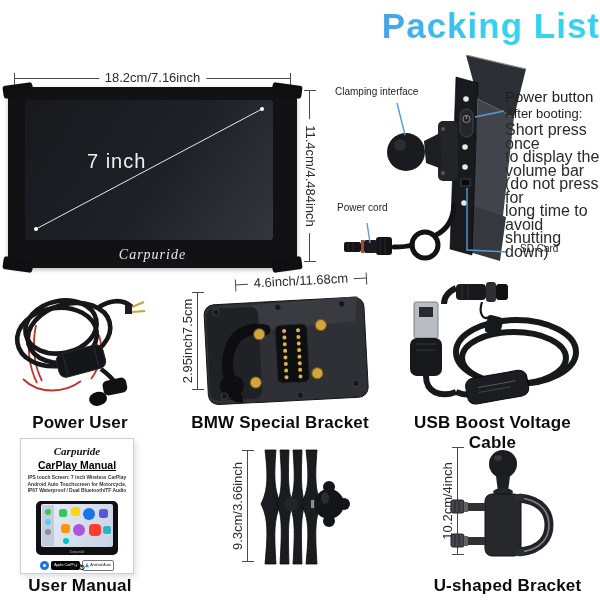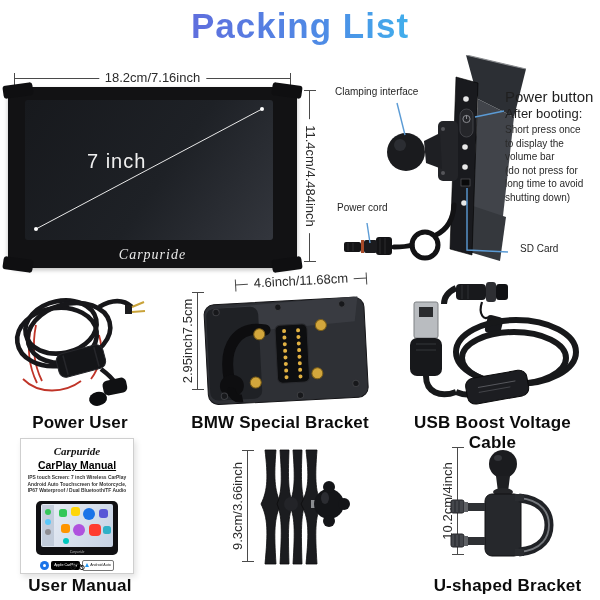--- a/index.html
+++ b/index.html
@@ -1,20 +1,20 @@
 <!DOCTYPE html>
 <html><head>
 <meta charset="utf-8">
 <style>
   html,body{margin:0;padding:0;background:#fff;}
   #page{position:relative;width:600px;height:600px;background:#ffffff;overflow:hidden;
         font-family:"Liberation Sans",sans-serif;}
 
   
-  .title{position:absolute;top:6px;left:0;width:600px;text-align:center;
+  .title{position:absolute;top:6px;left:0;width:600px;text-align:right;
          font-size:35px;font-weight:800;letter-spacing:1px;color:#5a6fd6;
          background:linear-gradient(90deg,#6a5cd8 18%,#4d8de6 55%,#35d2f2 82%);
          -webkit-background-clip:text;background-clip:text;-webkit-text-fill-color:transparent;}
 
   
   .dimh{position:absolute;height:0;border-top:1px solid #4a4a4a;}
   .dimh::before,.dimh::after{content:"";position:absolute;top:-6px;width:1px;height:12px;background:#4a4a4a;}
   .dimh::before{left:0}.dimh::after{right:0}
   .dimv{position:absolute;width:0;border-left:1px solid #4a4a4a;}
   .dimv::before,.dimv::after{content:"";position:absolute;left:-6px;width:12px;height:1px;background:#4a4a4a;}
@@ -37,21 +37,21 @@
   .seven{position:absolute;left:62px;top:50px;font-size:20px;color:#f0f0f0;letter-spacing:1px;}
   .brandlogo{position:absolute;left:0;bottom:5px;width:100%;text-align:center;
              font-family:"Liberation Serif",serif;font-style:italic;font-size:14px;
              color:#e9e9e9;letter-spacing:1px;}
 
   
   .callout{position:absolute;font-size:10px;color:#1f1f1f;white-space:nowrap;}
   .pb-block{position:absolute;left:505px;top:88px;width:96px;color:#1f1f1f;}
   .pb-block .l1{font-size:15px;}
   .pb-block .l2{font-size:13px;margin-top:1px;}
-  .pb-block .small{font-size:10px;line-height:13.5px;margin-top:2px;color:#2a2a2a;}
+  .pb-block .small{font-size:16px;line-height:13.5px;margin-top:2px;color:#2a2a2a;}
 
   
   .caption{position:absolute;font-size:17px;font-weight:bold;color:#0c0c0c;text-align:center;letter-spacing:.2px;}
 
   
   .manual{position:absolute;left:20px;top:438px;width:112px;height:134px;background:#fff;
           border:1px solid #cfcfcf;box-shadow:2px 3px 6px rgba(0,0,0,.12);text-align:center;}
   .manual .mbrand{margin-top:6px;font-family:"Liberation Serif",serif;font-style:italic;
                   font-weight:bold;font-size:11px;color:#111;}
   .manual .mtitle{font-size:10.5px;font-weight:bold;color:#000;margin-top:2px;text-decoration:underline;}

